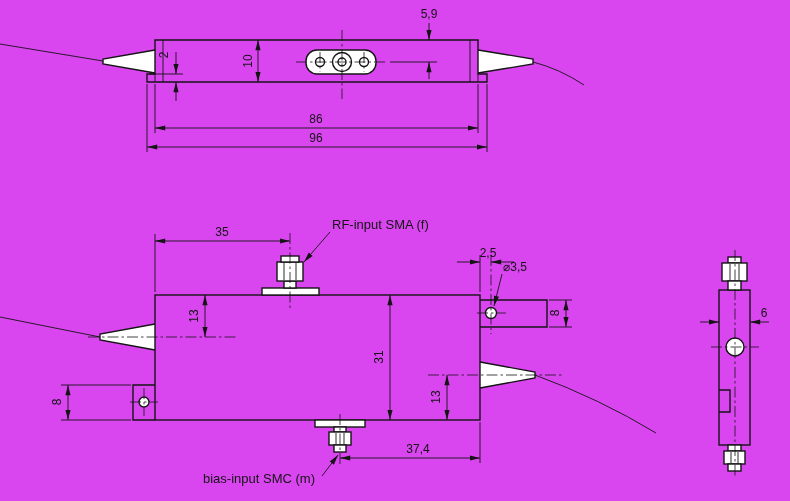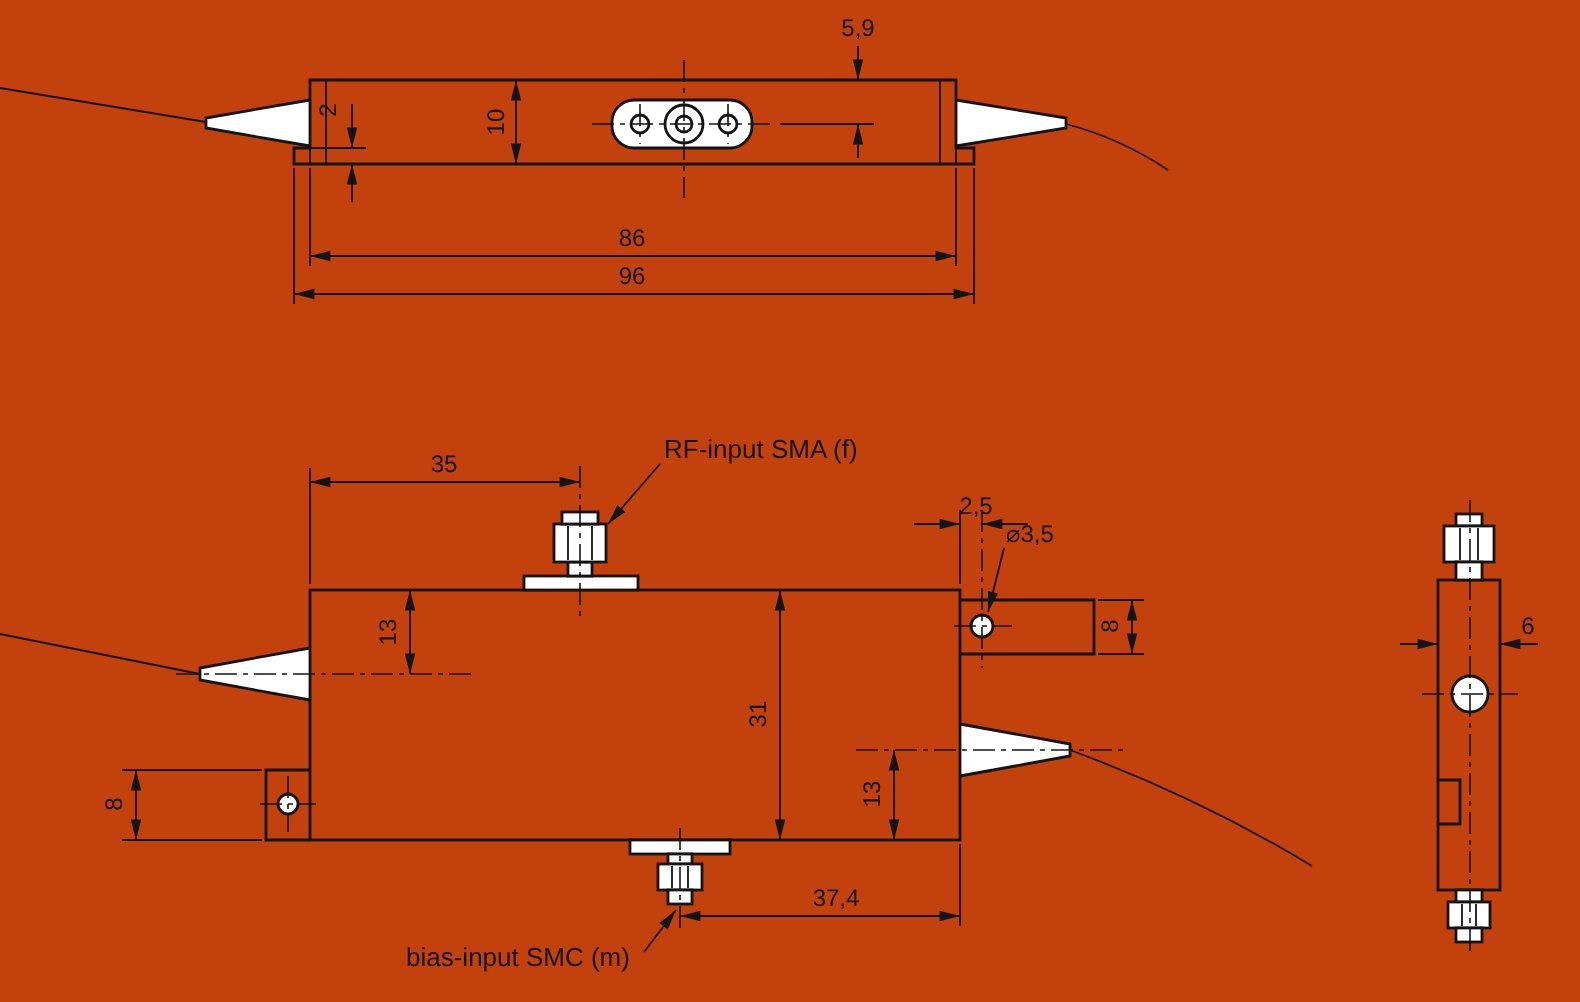--- a/index.html
+++ b/index.html
@@ -1,16 +1,16 @@
 <!DOCTYPE html>
 <html><head>
 <meta charset="utf-8">
 <style>
   html,body{margin:0;padding:0;background:#fff;}
-  .stage{position:relative;width:790px;height:501px;background:#c2410c;
+  .stage{position:relative;width:790px;height:501px;background:#d946ef;
          font-family:"Liberation Sans",sans-serif;overflow:hidden;}
   svg{display:block;}
   
   .p{fill:none;stroke:#141414;stroke-width:1.4;stroke-linejoin:miter;stroke-linecap:butt;}
   .pw{fill:#ffffff;stroke:#141414;stroke-width:1.4;stroke-linejoin:miter;}
   .thin{fill:none;stroke:#141414;stroke-width:0.9;}
   
   .d{fill:none;stroke:#141414;stroke-width:0.9;}
   
   .cl{fill:none;stroke:#141414;stroke-width:0.8;stroke-dasharray:11 3 2.5 3;}

